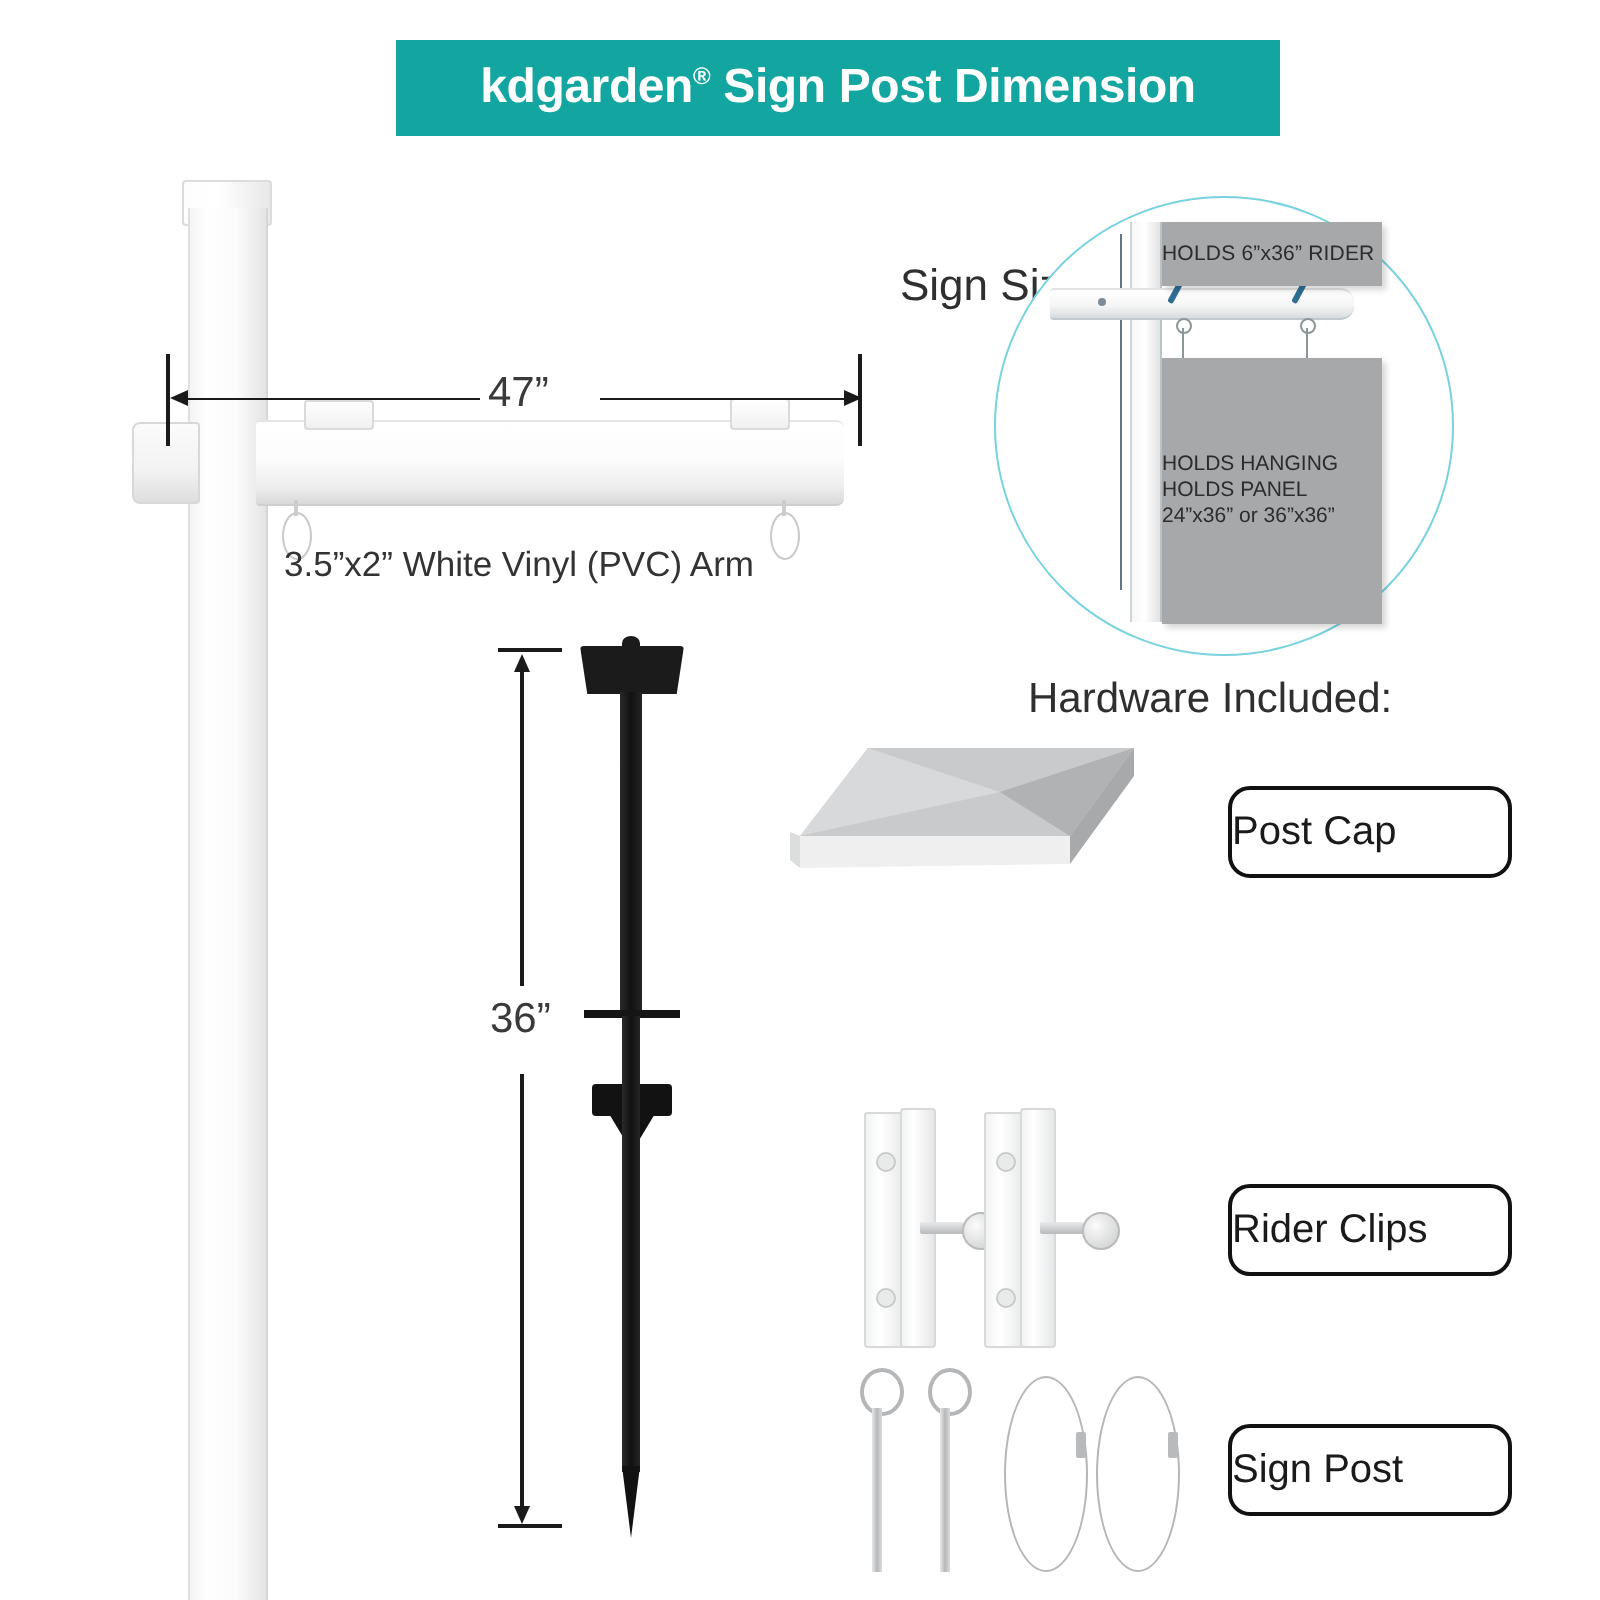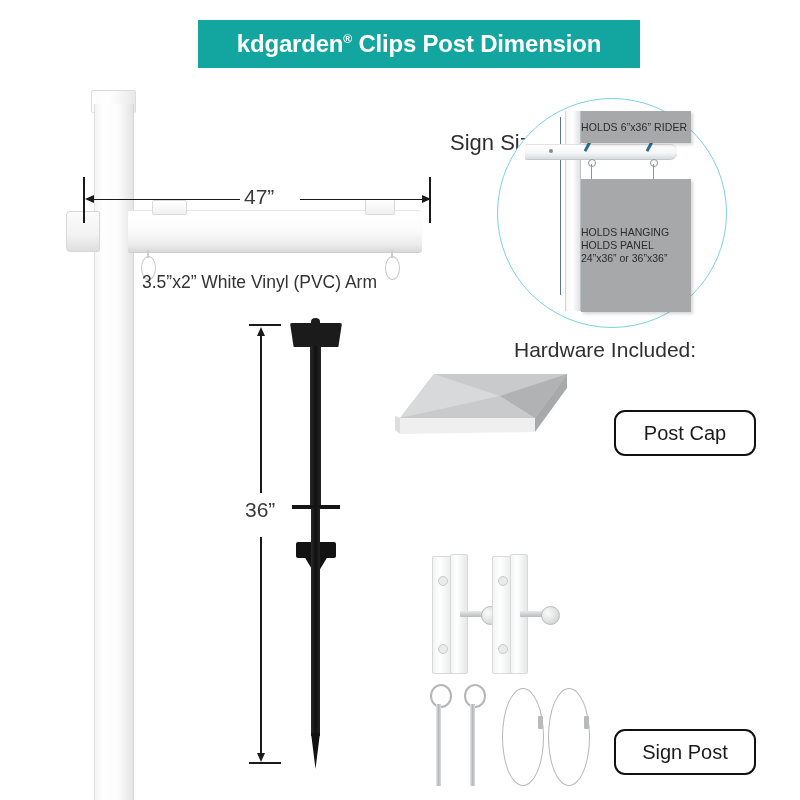--- a/index.html
+++ b/index.html
@@ -167,22 +167,21 @@
     font-size: 21px;
     color: #2f2f2f;
     white-space: nowrap;
   }
   .hw-label-box {
     border: 2.6px solid #111111;
     border-radius: 11px;
     background: #ffffff;
     display: flex;
     align-items: center;
-    justify-content: center;
-    margin-top: 17px;
+    justify-content: flex-start;
   }
   .hw-label-text {
     font-size: 20px;
     color: #1a1a1a;
     white-space: nowrap;
   }
   .riderclip-plate {
     background: linear-gradient(to right, #f2f3f3 0%, #ffffff 35%, #e6e7e8 100%);
     border: 1px solid #d8d9da;
     border-radius: 2px;
@@ -218,21 +217,21 @@
     background: #b9babb;
     border-radius: 1px;
   }
 </style>
 </head>
 <body>
 
 <div id="page">
 
   <div class="abs" id="title-banner">
-    <div id="title-text"><span>kdgarden</span><span class="reg">®</span><span> Clips Post Dimension</span></div>
+    <div id="title-text"><span>kdgarden</span><span class="reg">®</span><span> Sign Post Dimension</span></div>
   </div>
 
   <div class="abs" style="left:0px; top:80px; width:440px; height:700px;">
 
     <div class="abs post-cap-top" style="left:91px; top:10px; width:43px; height:21px;"></div>
 
     <div class="abs post-body" style="left:94px; top:24px; width:38px; height:696px;"></div>
 
     <div class="abs arm-stub" style="left:66px; top:131px; width:32px; height:39px;"></div>
 
@@ -361,20 +360,23 @@
       <div class="abs thumbscrew-shaft" style="left:34px; top:59px; width:22px; height:6px;"></div>
       <div class="abs thumbscrew-head" style="left:55px; top:54px; width:17px; height:17px;"></div>
 
       <div class="abs riderclip-plate" style="left:66px; top:4px; width:20px; height:116px;"></div>
       <div class="abs riderclip-plate" style="left:84px; top:2px; width:16px; height:118px;"></div>
       <div class="abs riderclip-hole" style="left:72px; top:24px; width:8px; height:8px;"></div>
       <div class="abs riderclip-hole" style="left:72px; top:92px; width:8px; height:8px;"></div>
       <div class="abs thumbscrew-shaft" style="left:94px; top:59px; width:22px; height:6px;"></div>
       <div class="abs thumbscrew-head" style="left:115px; top:54px; width:17px; height:17px;"></div>
     </div>
+    <div class="abs hw-label-box" style="left:222px; top:40px; width:138px; height:42px;">
+      <span class="hw-label-text">Rider Clips</span>
+    </div>
   </div>
 
   <div class="abs" style="left:392px; top:680px; width:368px; height:110px;">
     <div class="abs" style="left:26px; top:0px; width:176px; height:108px;">
 
       <div class="abs eyebolt-ring" style="left:12px; top:4px; width:18px; height:20px;"></div>
       <div class="abs eyebolt-shaft" style="left:18px; top:24px; width:5px; height:82px;"></div>
 
       <div class="abs eyebolt-ring" style="left:46px; top:4px; width:18px; height:20px;"></div>
       <div class="abs eyebolt-shaft" style="left:52px; top:24px; width:5px; height:82px;"></div>

